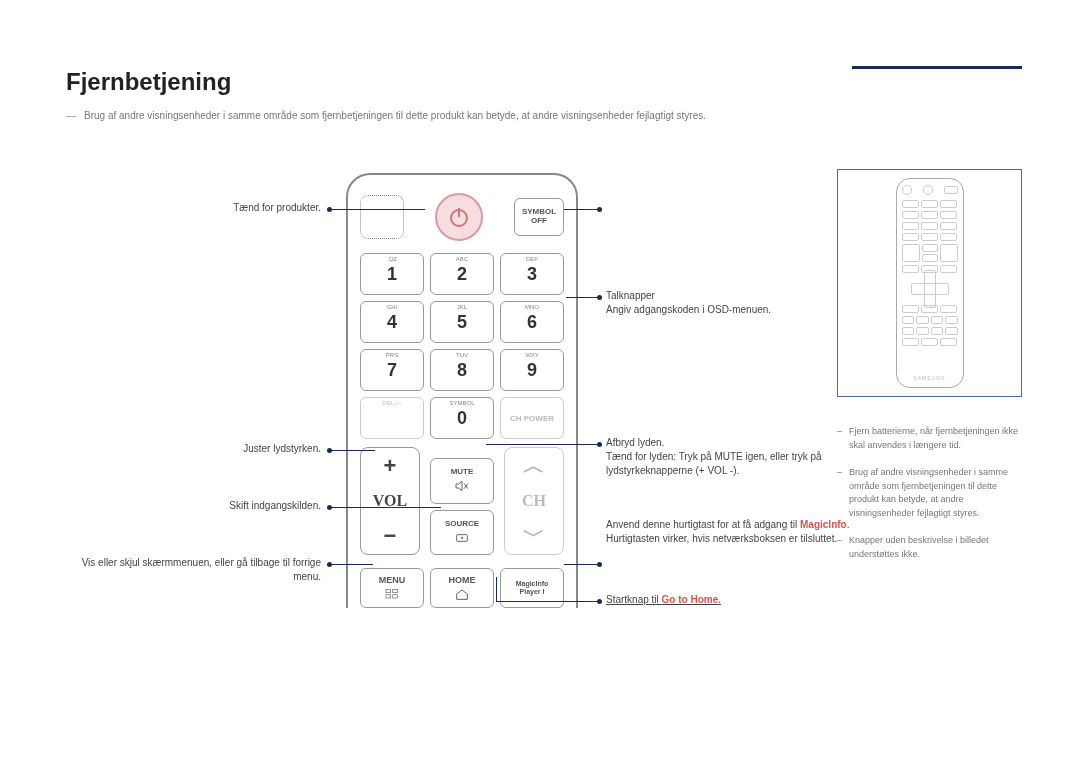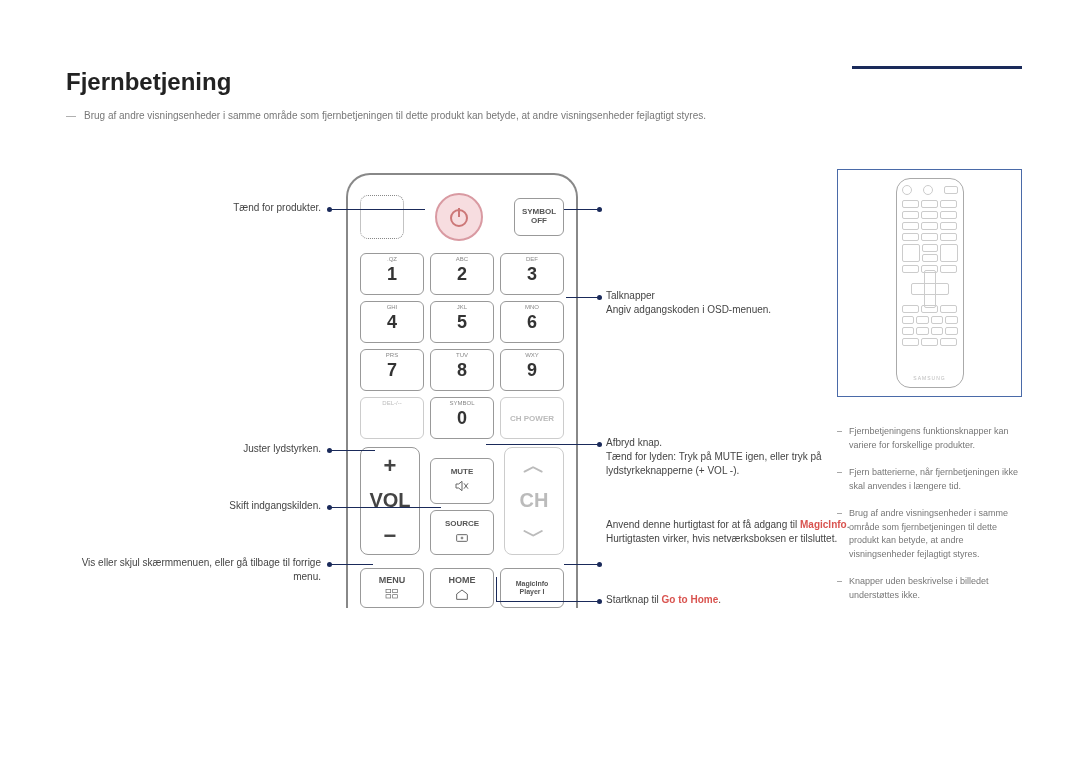--- a/index.html
+++ b/index.html
@@ -147,21 +147,21 @@
 .rocker .seg {
   width: 100%;
   flex: 1;
   display: flex;
   align-items: center;
   justify-content: center;
   font-size: 22px;
   font-weight: bold;
   color: #444;
 }
-.rocker .mid { font-size: 20px; font-weight: bold; }
+.rocker .mid { font-size: 16px; font-weight: bold; font-family: Liberation Serif, serif; }
 .rocker.ch { border-color: #ccc; color: #bbb; }
 .rocker.ch .seg { color: #bbb; }
 .mid-col {
   display: flex;
   flex-direction: column;
   gap: 6px;
   width: 64px;
   margin-top: 11px;
 }
 .mid-btn {
@@ -440,34 +440,34 @@
     <div class="lead" style="left:498px; top:66px; width:34px;"></div>
 
     <div class="callout" style="left:540px; top:146px; width:260px;">
       <div>Talknapper</div>
       <div>Angiv adgangskoden i OSD-menuen.</div>
     </div>
     <div class="dot" style="left:531px; top:152px;"></div>
     <div class="lead" style="left:500px; top:154px; width:32px;"></div>
 
     <div class="callout" style="left:540px; top:293px; width:260px;">
-      <div>Afbryd knap.</div>
+      <div>Afbryd lyden.</div>
       <div>Tænd for lyden: Tryk på MUTE igen, eller tryk på lydstyrkeknapperne (+ VOL -).</div>
     </div>
     <div class="dot" style="left:531px; top:299px;"></div>
     <div class="lead" style="left:420px; top:301px; width:112px;"></div>
 
     <div class="callout" style="left:540px; top:375px; width:260px;">
       <span>Anvend denne hurtigtast for at få adgang til </span><span class="red">MagicInfo</span><span>.</span>
       <div>Hurtigtasten virker, hvis netværksboksen er tilsluttet.</div>
     </div>
     <div class="dot" style="left:531px; top:419px;"></div>
     <div class="lead" style="left:498px; top:421px; width:34px;"></div>
 
-    <div class="callout" style="left:540px; top:450px; width:260px;">
+    <div class="callout" style="left:540px; top:450px; width:260px;text-decoration:underline;">
       <span>Startknap til </span><span class="red">Go to Home</span><span>.</span>
     </div>
     <div class="dot" style="left:531px; top:456px;"></div>
     <div class="lead" style="left:430px; top:458px; width:102px;"></div>
     <div class="lead v" style="left:430px; top:434px; height:24px;"></div>
 
     <div class="side-panel">
       <div class="mini-remote-box">
         <div class="mini-remote">
           <div class="mini-top">
@@ -533,20 +533,19 @@
             </div>
           <div class="mini-row">
               <div class="mini-cell"></div>
               <div class="mini-cell"></div>
               <div class="mini-cell"></div>
             </div>
           <div class="mini-brand">SAMSUNG</div>
         </div>
       </div>
       <div class="side-notes">
-        <div class="side-note-item">Fjernbetjeningens funktionsknapper kan variere for forskellige produkter.</div>
         <div class="side-note-item">Fjern batterierne, når fjernbetjeningen ikke skal anvendes i længere tid.</div>
         <div class="side-note-item">Brug af andre visningsenheder i samme område som fjernbetjeningen til dette produkt kan betyde, at andre visningsenheder fejlagtigt styres.</div>
         <div class="side-note-item">Knapper uden beskrivelse i billedet understøttes ikke.</div>
       </div>
     </div>
   </div>
 </div>
 
 </body></html>

